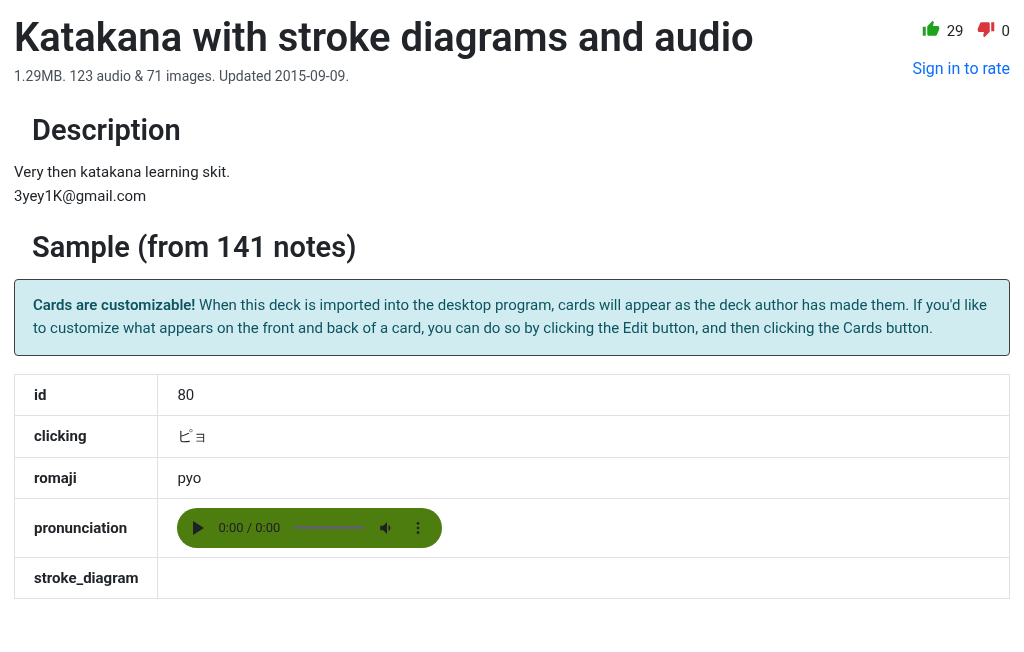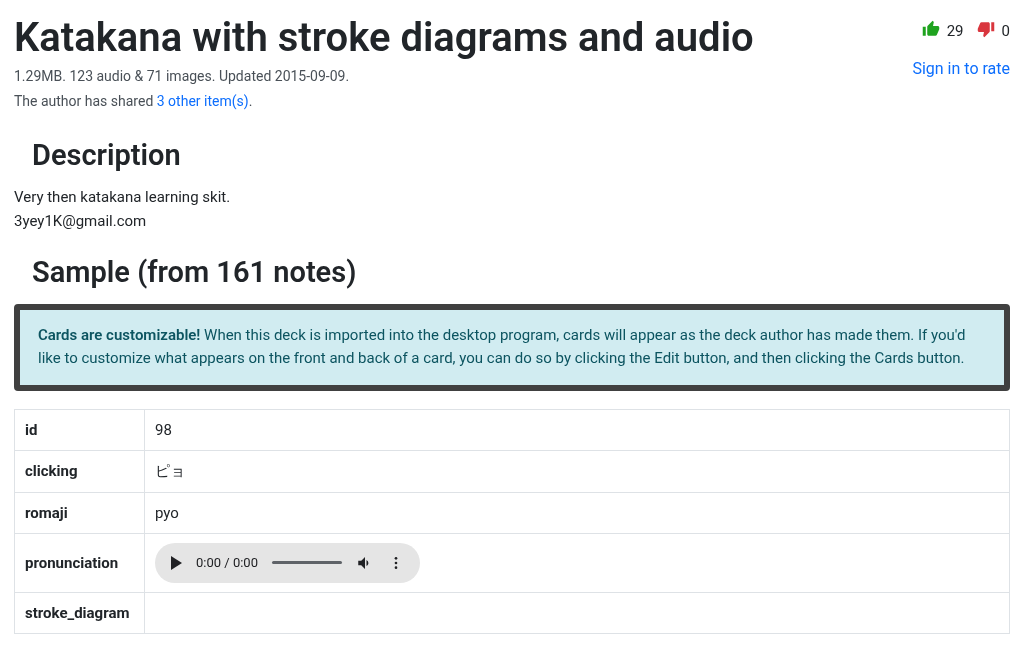--- a/index.html
+++ b/index.html
@@ -47,49 +47,49 @@
   .sign-in-link { font-size: 16px; }
   h2.section-title {
     font-size: 29px;
     font-weight: 600;
     margin: 18px 0 8px 18px;
   }
   .desc-line { margin: 2px 0; font-size: 15px; }
   .alert-box {
     background: #cfe2ff;
     background: #d1ecf1;
-    border: 6px solid #404040;
+    border: 1px solid #404040;
     color: #0c5460;
     padding: 14px 18px;
     border-radius: 4px;
     margin: 10px 0 18px 0;
     font-size: 15px;
     line-height: 1.55;
   }
   .alert-box b { font-weight: 600; }
   table.sample {
     width: 100%;
     border-collapse: collapse;
     font-size: 15px;
   }
   table.sample td {
     border: 1px solid #dee2e6;
-    padding: 9px 10px;
+    padding: 9px 19px;
     vertical-align: middle;
   }
   table.sample td.key {
     font-weight: 700;
     width: 130px;
   }
   
   .audio-pill {
     display: inline-flex;
     align-items: center;
     gap: 14px;
-    background: #e5e5e5;
+    background: #4d7c0f;
     border-radius: 30px;
     padding: 10px 16px;
     color: #202124;
     font-size: 13px;
   }
   .play-tri {
     width: 0; height: 0;
     border-top: 7px solid transparent;
     border-bottom: 7px solid transparent;
     border-left: 11px solid #202124;
@@ -101,23 +101,20 @@
   .vol-icon, .more-icon { cursor: pointer; display: inline-flex; }
   .time-label { font-family: inherit; }
 </style>
 </head>
 <body>
 
 <div class="top-row">
   <div>
     <h1 class="page-title">Katakana with stroke diagrams and audio</h1>
     <div class="meta-line">1.29MB. 123 audio &amp; 71 images. Updated 2015-09-09.</div>
-    <div class="meta-line">
-      <span>The author has shared </span><a>3 other item(s)</a><span>.</span>
-    </div>
   </div>
   <div class="ratings">
     <div class="thumbs">
       <span class="thumb-icon">
         <svg width="20" height="18" viewBox="0 0 24 24" fill="#1fa31f">
             <path d="M1 21h4V9H1v12zm22-11c0-1.1-.9-2-2-2h-6.31l.95-4.57.03-.32c0-.41-.17-.79-.44-1.06L14.17 1 7.59 7.59C7.22 7.95 7 8.45 7 9v10c0 1.1.9 2 2 2h9c.83 0 1.54-.5 1.84-1.22l3.02-7.05c.09-.23.14-.47.14-.73v-2z"></path>
           </svg>
       </span>
       <span>29</span>
       <span class="thumb-icon" style="margin-left:6px;">
@@ -128,31 +125,31 @@
       <span>0</span>
     </div>
     <a class="sign-in-link">Sign in to rate</a>
   </div>
 </div>
 
 <h2 class="section-title">Description</h2>
 <div class="desc-line">Very then katakana learning skit.</div>
 <div class="desc-line">3yey1K@gmail.com</div>
 
-<h2 class="section-title">Sample (from 161 notes)</h2>
+<h2 class="section-title">Sample (from 141 notes)</h2>
 
 <div class="alert-box">
   <b>Cards are customizable!</b><span> When this deck is imported into the desktop program, cards will appear as the deck author has made them. If you'd like to customize what appears on the front and back of a card, you can do so by clicking the Edit button, and then clicking the Cards button.</span>
 </div>
 
 <table class="sample">
   <tbody>
       <tr>
     <td class="key">id</td>
-    <td>98</td>
+    <td>80</td>
   </tr>
   <tr>
     <td class="key">clicking</td>
     <td>ピョ</td>
   </tr>
   <tr>
     <td class="key">romaji</td>
     <td>pyo</td>
   </tr>
   <tr>

